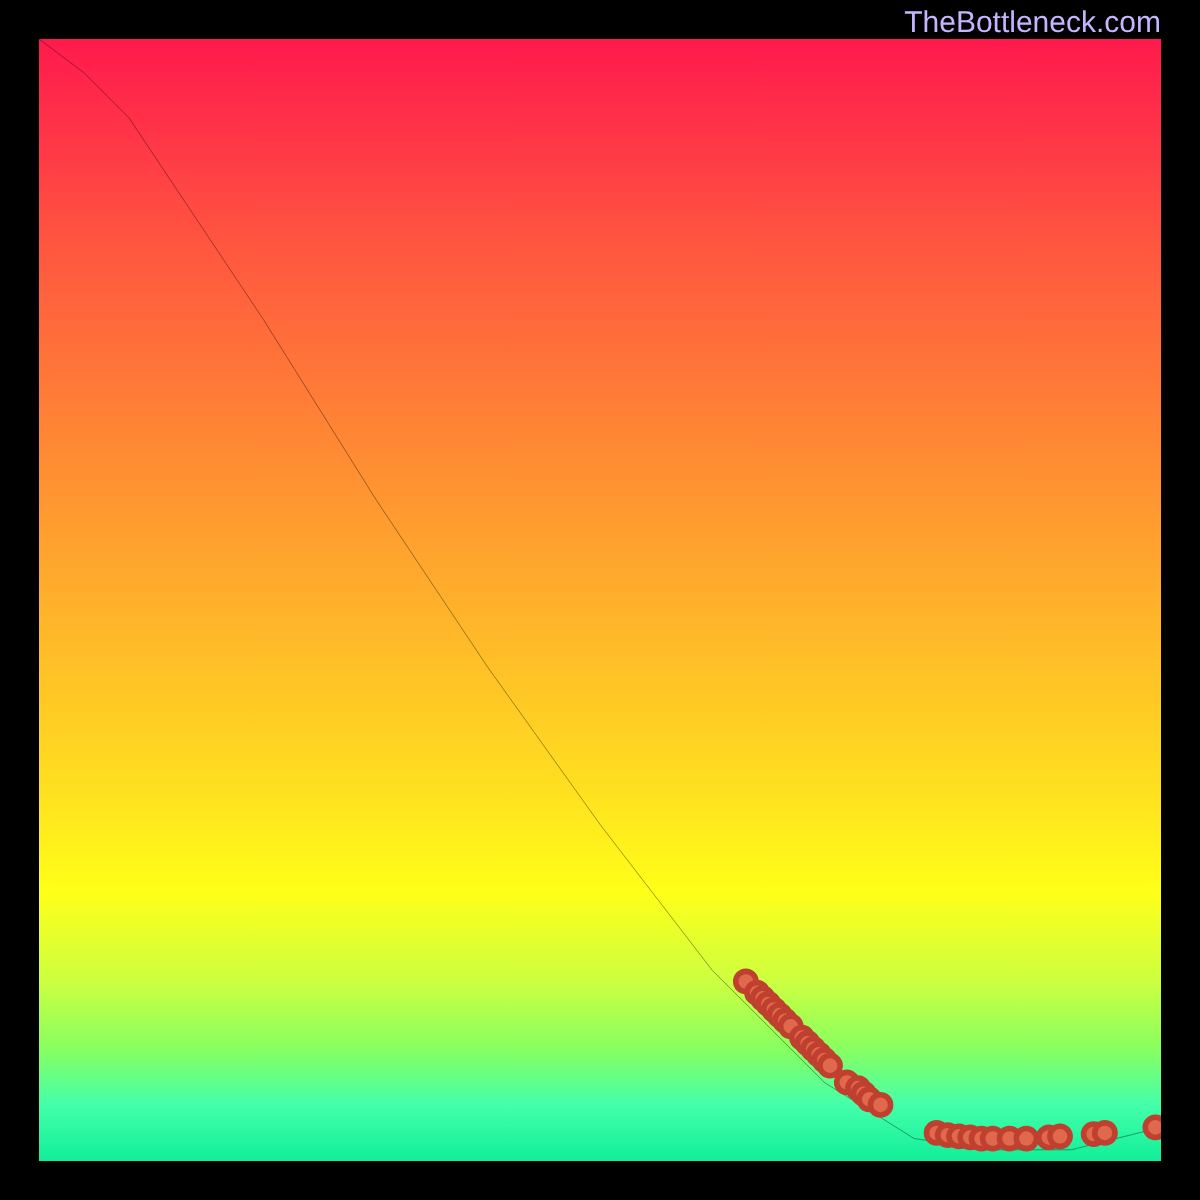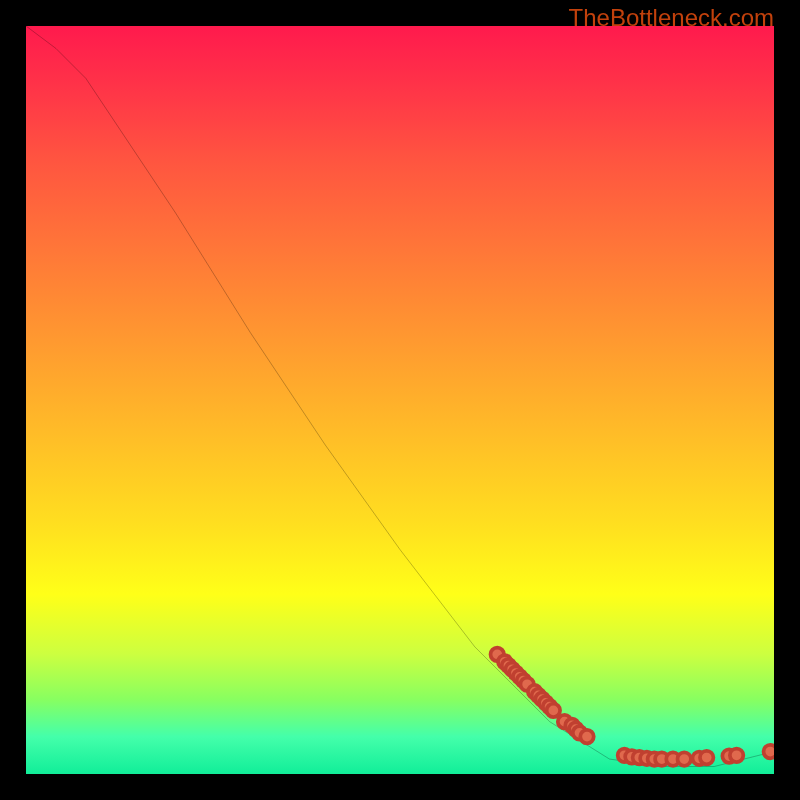--- a/index.html
+++ b/index.html
@@ -29,22 +29,22 @@
       #ccff40 84%,
       #88ff60 90%,
       #44ffaa 95%,
       #11ee99 100%
     );
   }
   .watermark {
     position: absolute;
     top: 4px;
     right: 26px;
-    color: #c2410c;
-    font-size: 24px;
+    color: #c4b5fd;
+    font-size: 20px;
     font-weight: 500;
     z-index: 10;
   }
   svg.curve {
     position: absolute;
     top: 26px;
     left: 26px;
     width: 748px;
     height: 748px;
     z-index: 5;

